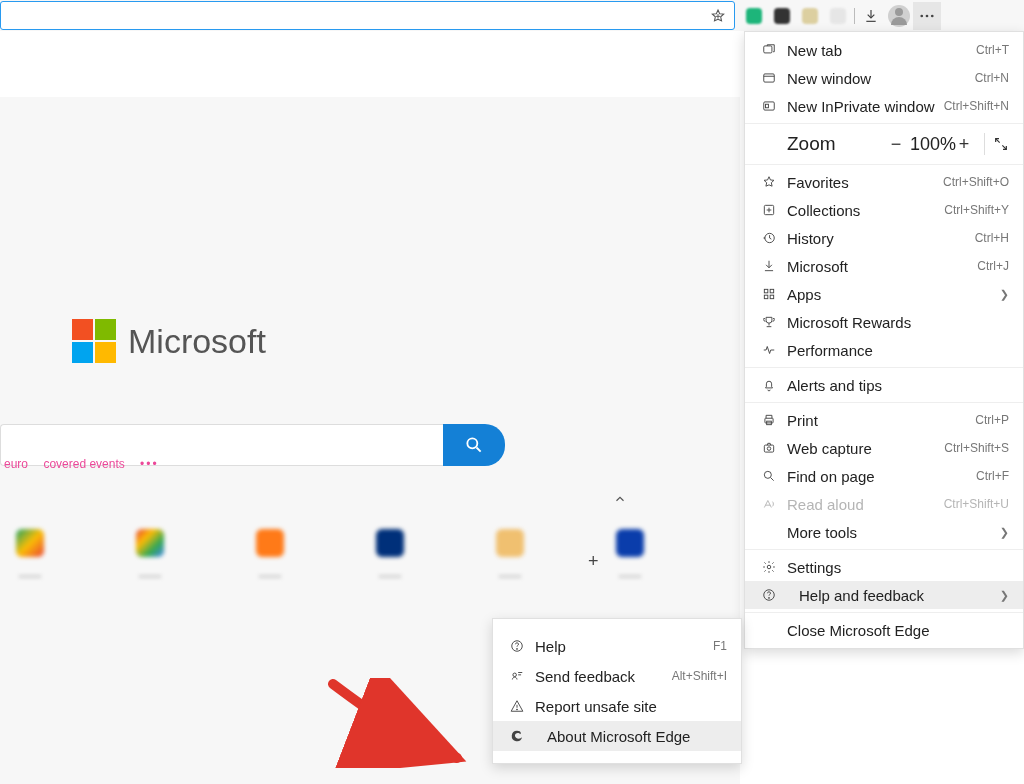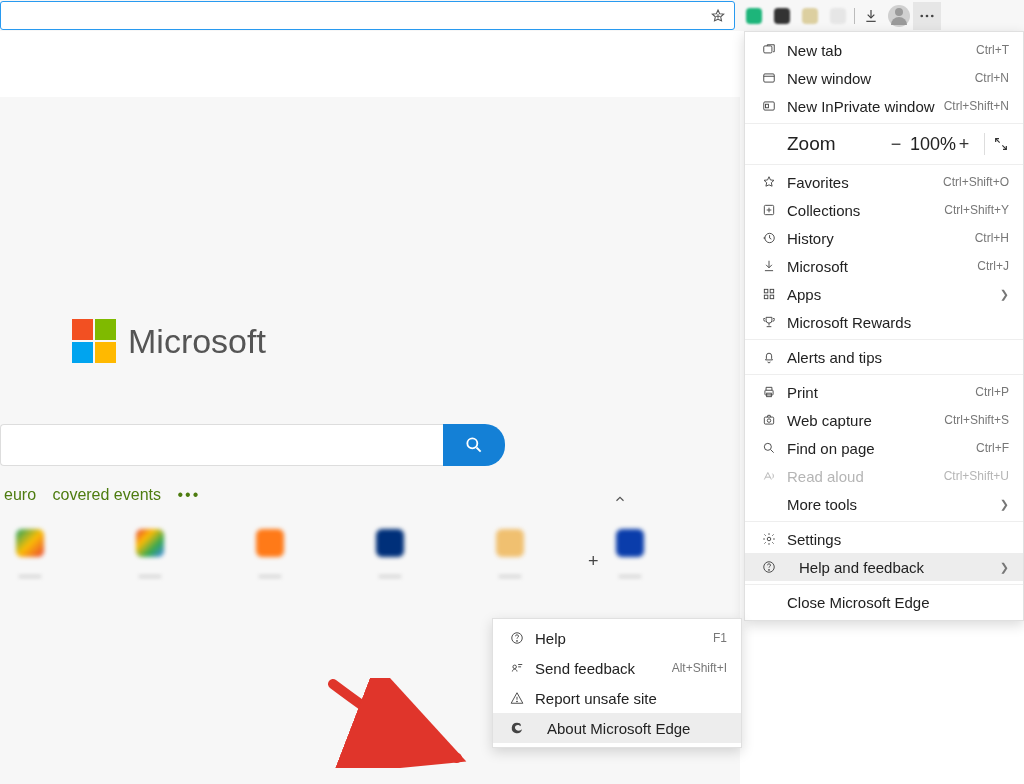--- a/index.html
+++ b/index.html
@@ -25,21 +25,21 @@
   .ms-logo { position: absolute; top: 288px; left: 72px; display: flex; align-items: center; gap: 12px; }
   .ms-tiles { width: 44px; height: 44px; display: grid; grid-template-columns: 1fr 1fr; grid-template-rows: 1fr 1fr; gap: 2px; }
   .ms-tiles div:nth-child(1){background:#f25022;} .ms-tiles div:nth-child(2){background:#7fba00;}
   .ms-tiles div:nth-child(3){background:#00a4ef;} .ms-tiles div:nth-child(4){background:#ffb900;}
   .ms-text { font-size: 34px; color: #555; font-weight: 500; }
 
   .search-row { position: absolute; top: 393px; left: 0; display: flex; }
   .search-box { width: 443px; height: 42px; background: #fff; border:1px solid #ddd; border-right:none; border-radius: 4px 0 0 4px; }
   .search-btn { width: 62px; height: 42px; background: #1480d6; border-radius: 0 20px 20px 0; display:flex; align-items:center; justify-content:center; }
 
-  .quick-row { position: absolute; top: 455px; left: 4px; font-size: 16px; color: #4d7c0f; filter: blur(0.3px); }
+  .quick-row { position: absolute; top: 426px; left: 4px; font-size: 12px; color: #ec4899; filter: blur(0.3px); }
   .quick-row span { margin-right: 12px; }
   .quick-more { display:inline-block; letter-spacing:2px; }
 
   .collapse { position:absolute; top:461px; left:613px; color:#555; }
 
   .sites { position: absolute; top: 498px; left: 0; display:flex; gap:60px; filter: blur(2.2px); }
   .site { width: 60px; display:flex; flex-direction:column; align-items:center; gap:12px; font-size:11px; color:#666;}
   .fav { width:28px; height:28px; border-radius:6px; }
   .add-site { position:absolute; top:520px; left:588px; color:#444; font-size:18px; }
 
@@ -55,21 +55,21 @@
   .mi.disabled .lbl, .mi.disabled .hk, .mi.disabled .icn { color:#b5b5b5; }
 
   .zoom-row { display:flex; align-items:center; height: 34px; padding: 0 8px 0 42px; }
   .zoom-row .zl { flex:1; font-size:19px; }
   .zoom-btn { width:28px; height:28px; display:flex; align-items:center; justify-content:center; color:#333; font-size:18px; }
   .zoom-val { width:40px; text-align:right; font-size:18px; }
   .zoom-sep { width:1px; height:22px; background:#ddd; margin: 0 2px 0 6px; }
   .zoom-full { width:28px; height:28px; display:flex; align-items:center; justify-content:center; }
 
   
-  .submenu { position: absolute; top: 618px; right: 282px; width: 250px; background:#fff; border:1px solid #e0e0e0; box-shadow: 0 4px 12px rgba(0,0,0,0.15); padding: 4px 0;}
+  .submenu { position: absolute; top: 618px; right: 282px; width: 250px; background:#fff; border:1px solid #e0e0e0; box-shadow: 0 4px 12px rgba(0,0,0,0.15); padding: 12px 0;}
   .submenu .mi { height: 30px; }
 
   
   .arrow { position:absolute; top:678px; left:325px; width:160px; height:90px; pointer-events:none; }
 </style>
 </head>
 <body>
 
 <div class="top-strip">
   <div class="address-bar">
@@ -284,20 +284,28 @@
     <span class="icn">
         <svg width="14" height="14" viewBox="0 0 24 24" fill="none" stroke="#444" stroke-width="1.6">
           <path d="M7 4h10v5a5 5 0 0 1-10 0z"></path>
           <path d="M12 14v4"></path>
           <path d="M8 20h8"></path>
           <path d="M5 6H3v2a3 3 0 0 0 3 3M19 6h2v2a3 3 0 0 1-3 3"></path>
         </svg>
       </span>
     <span class="lbl">Microsoft Rewards</span>
   </div>
+  <div class="mi">
+    <span class="icn">
+        <svg width="14" height="14" viewBox="0 0 24 24" fill="none" stroke="#444" stroke-width="1.6">
+          <path d="M3 12h4l2-6 4 12 2-6h6"></path>
+        </svg>
+      </span>
+    <span class="lbl">Performance</span>
+  </div>
   <div class="sep"></div>
   <div class="mi">
     <span class="icn">
         <svg width="14" height="14" viewBox="0 0 24 24" fill="none" stroke="#444" stroke-width="1.6">
           <path d="M6 17h12l-1.5-2V10a4.5 4.5 0 0 0-9 0v5z"></path>
           <path d="M10 20a2 2 0 0 0 4 0"></path>
         </svg>
       </span>
     <span class="lbl">Alerts and tips</span>
   </div>

